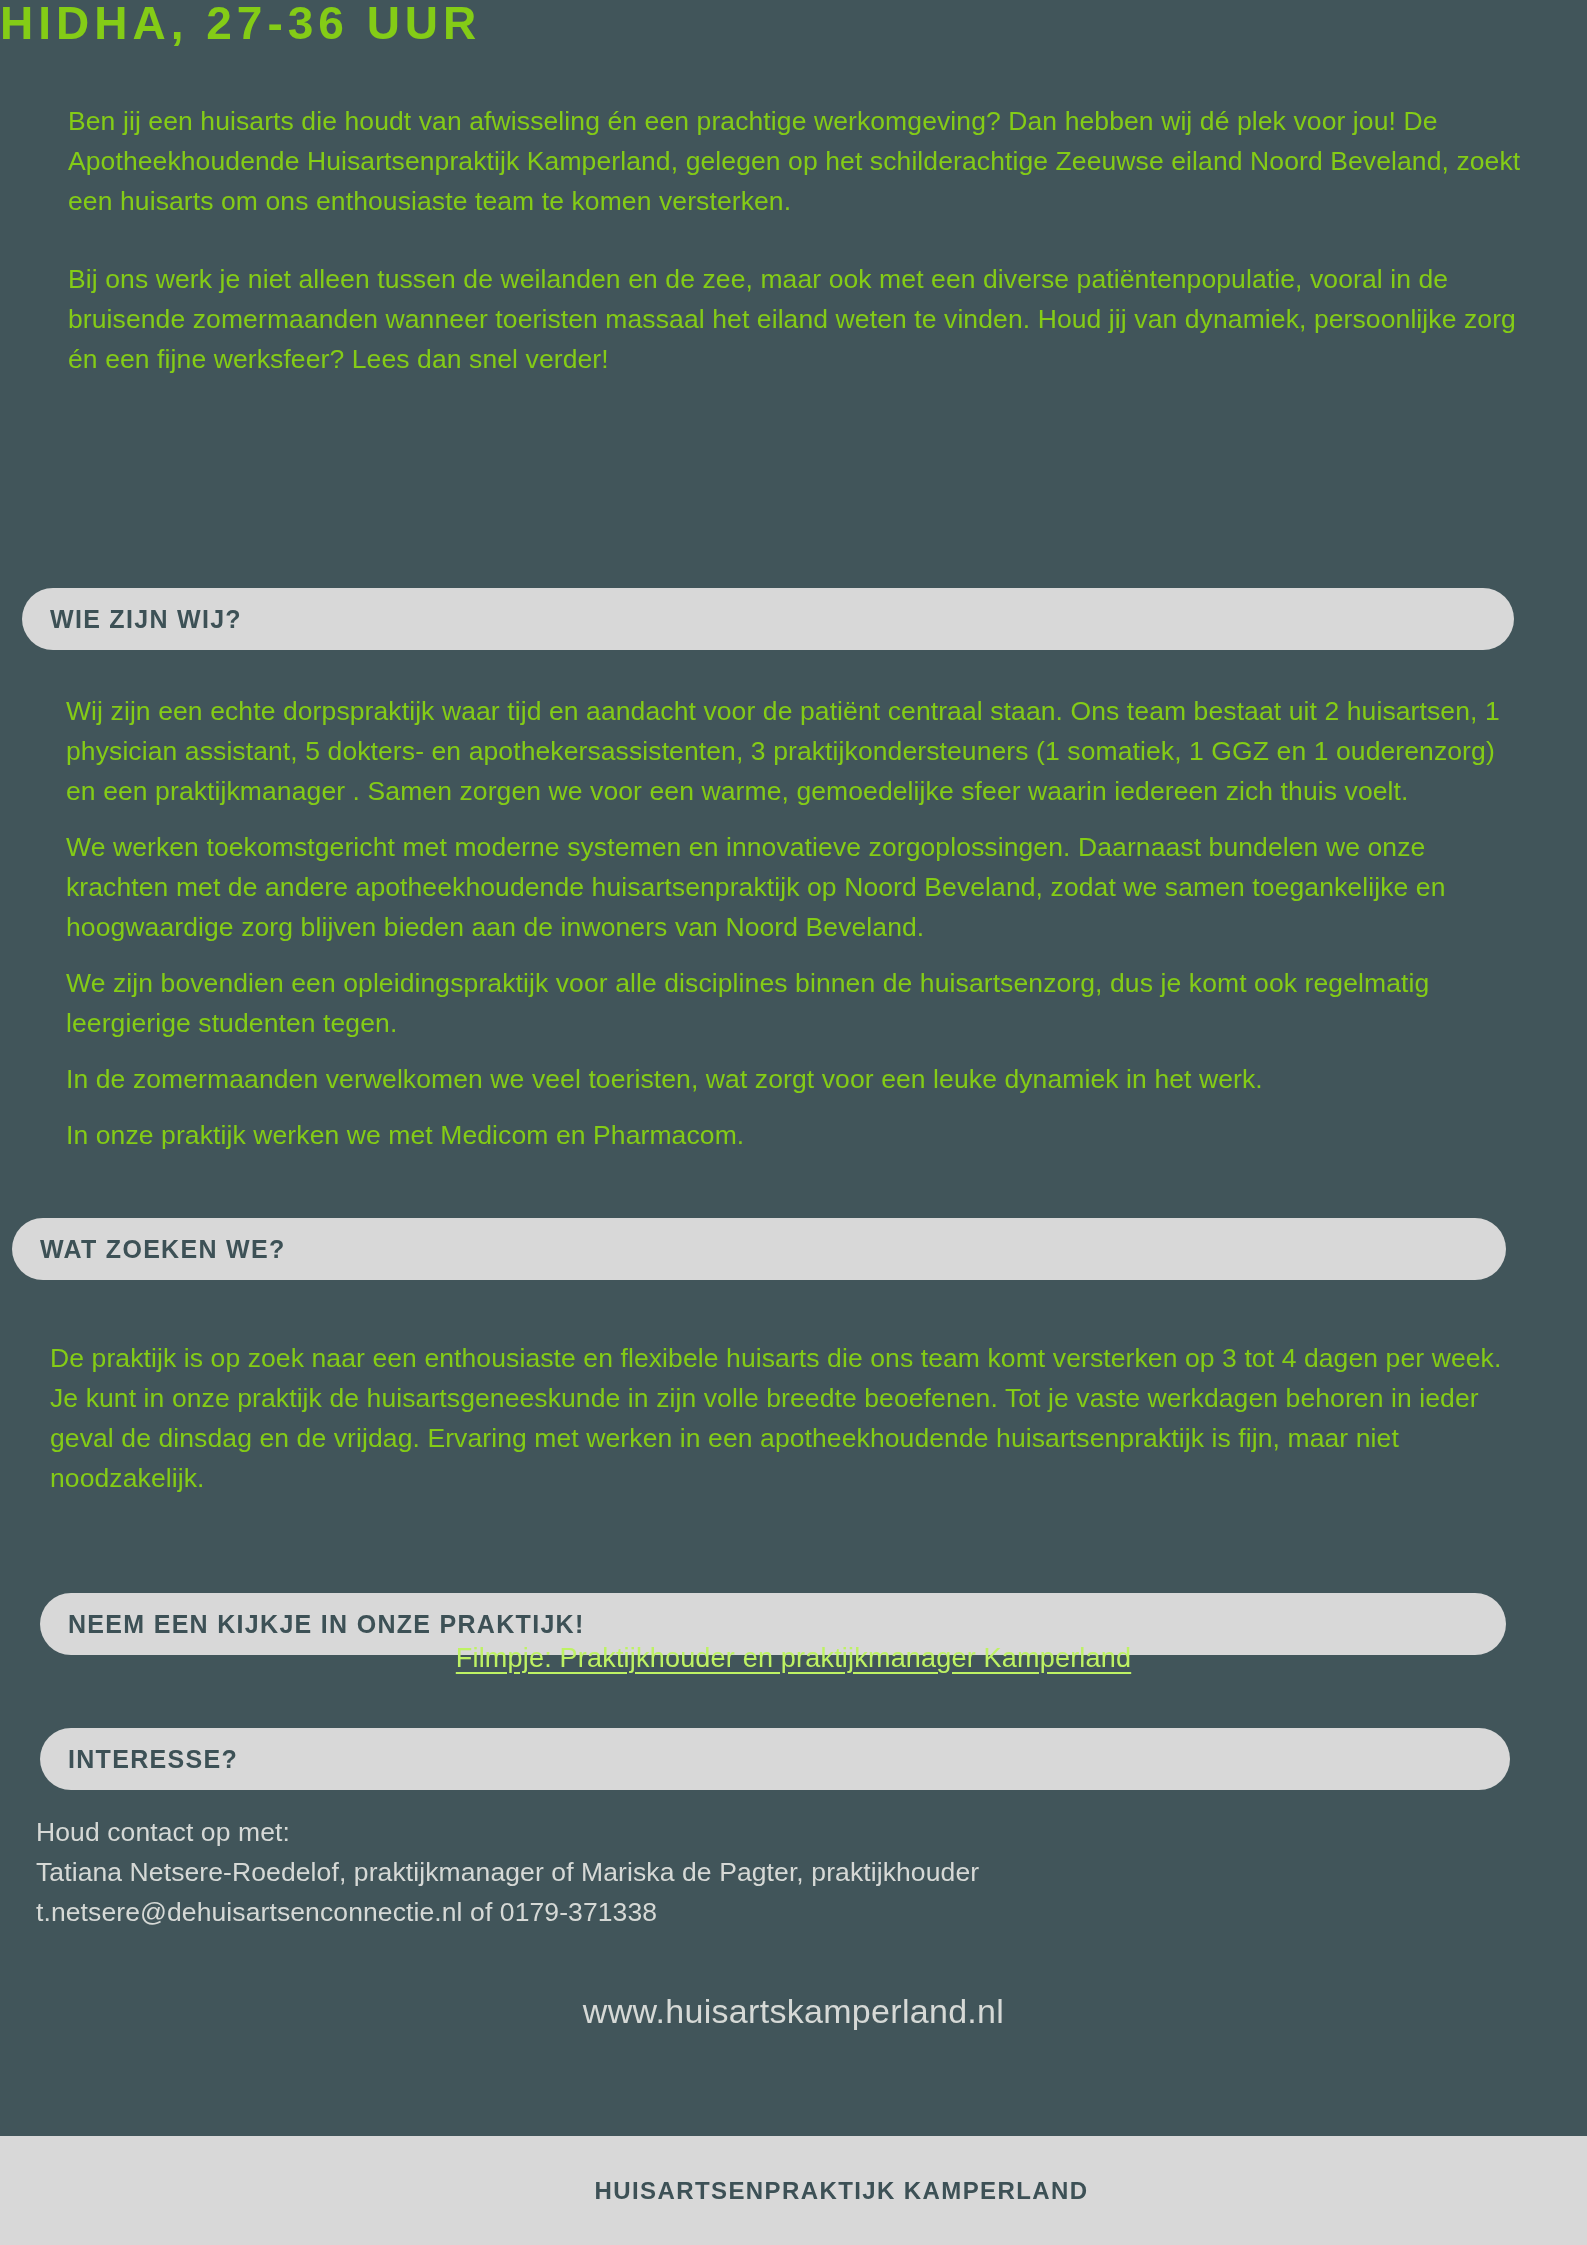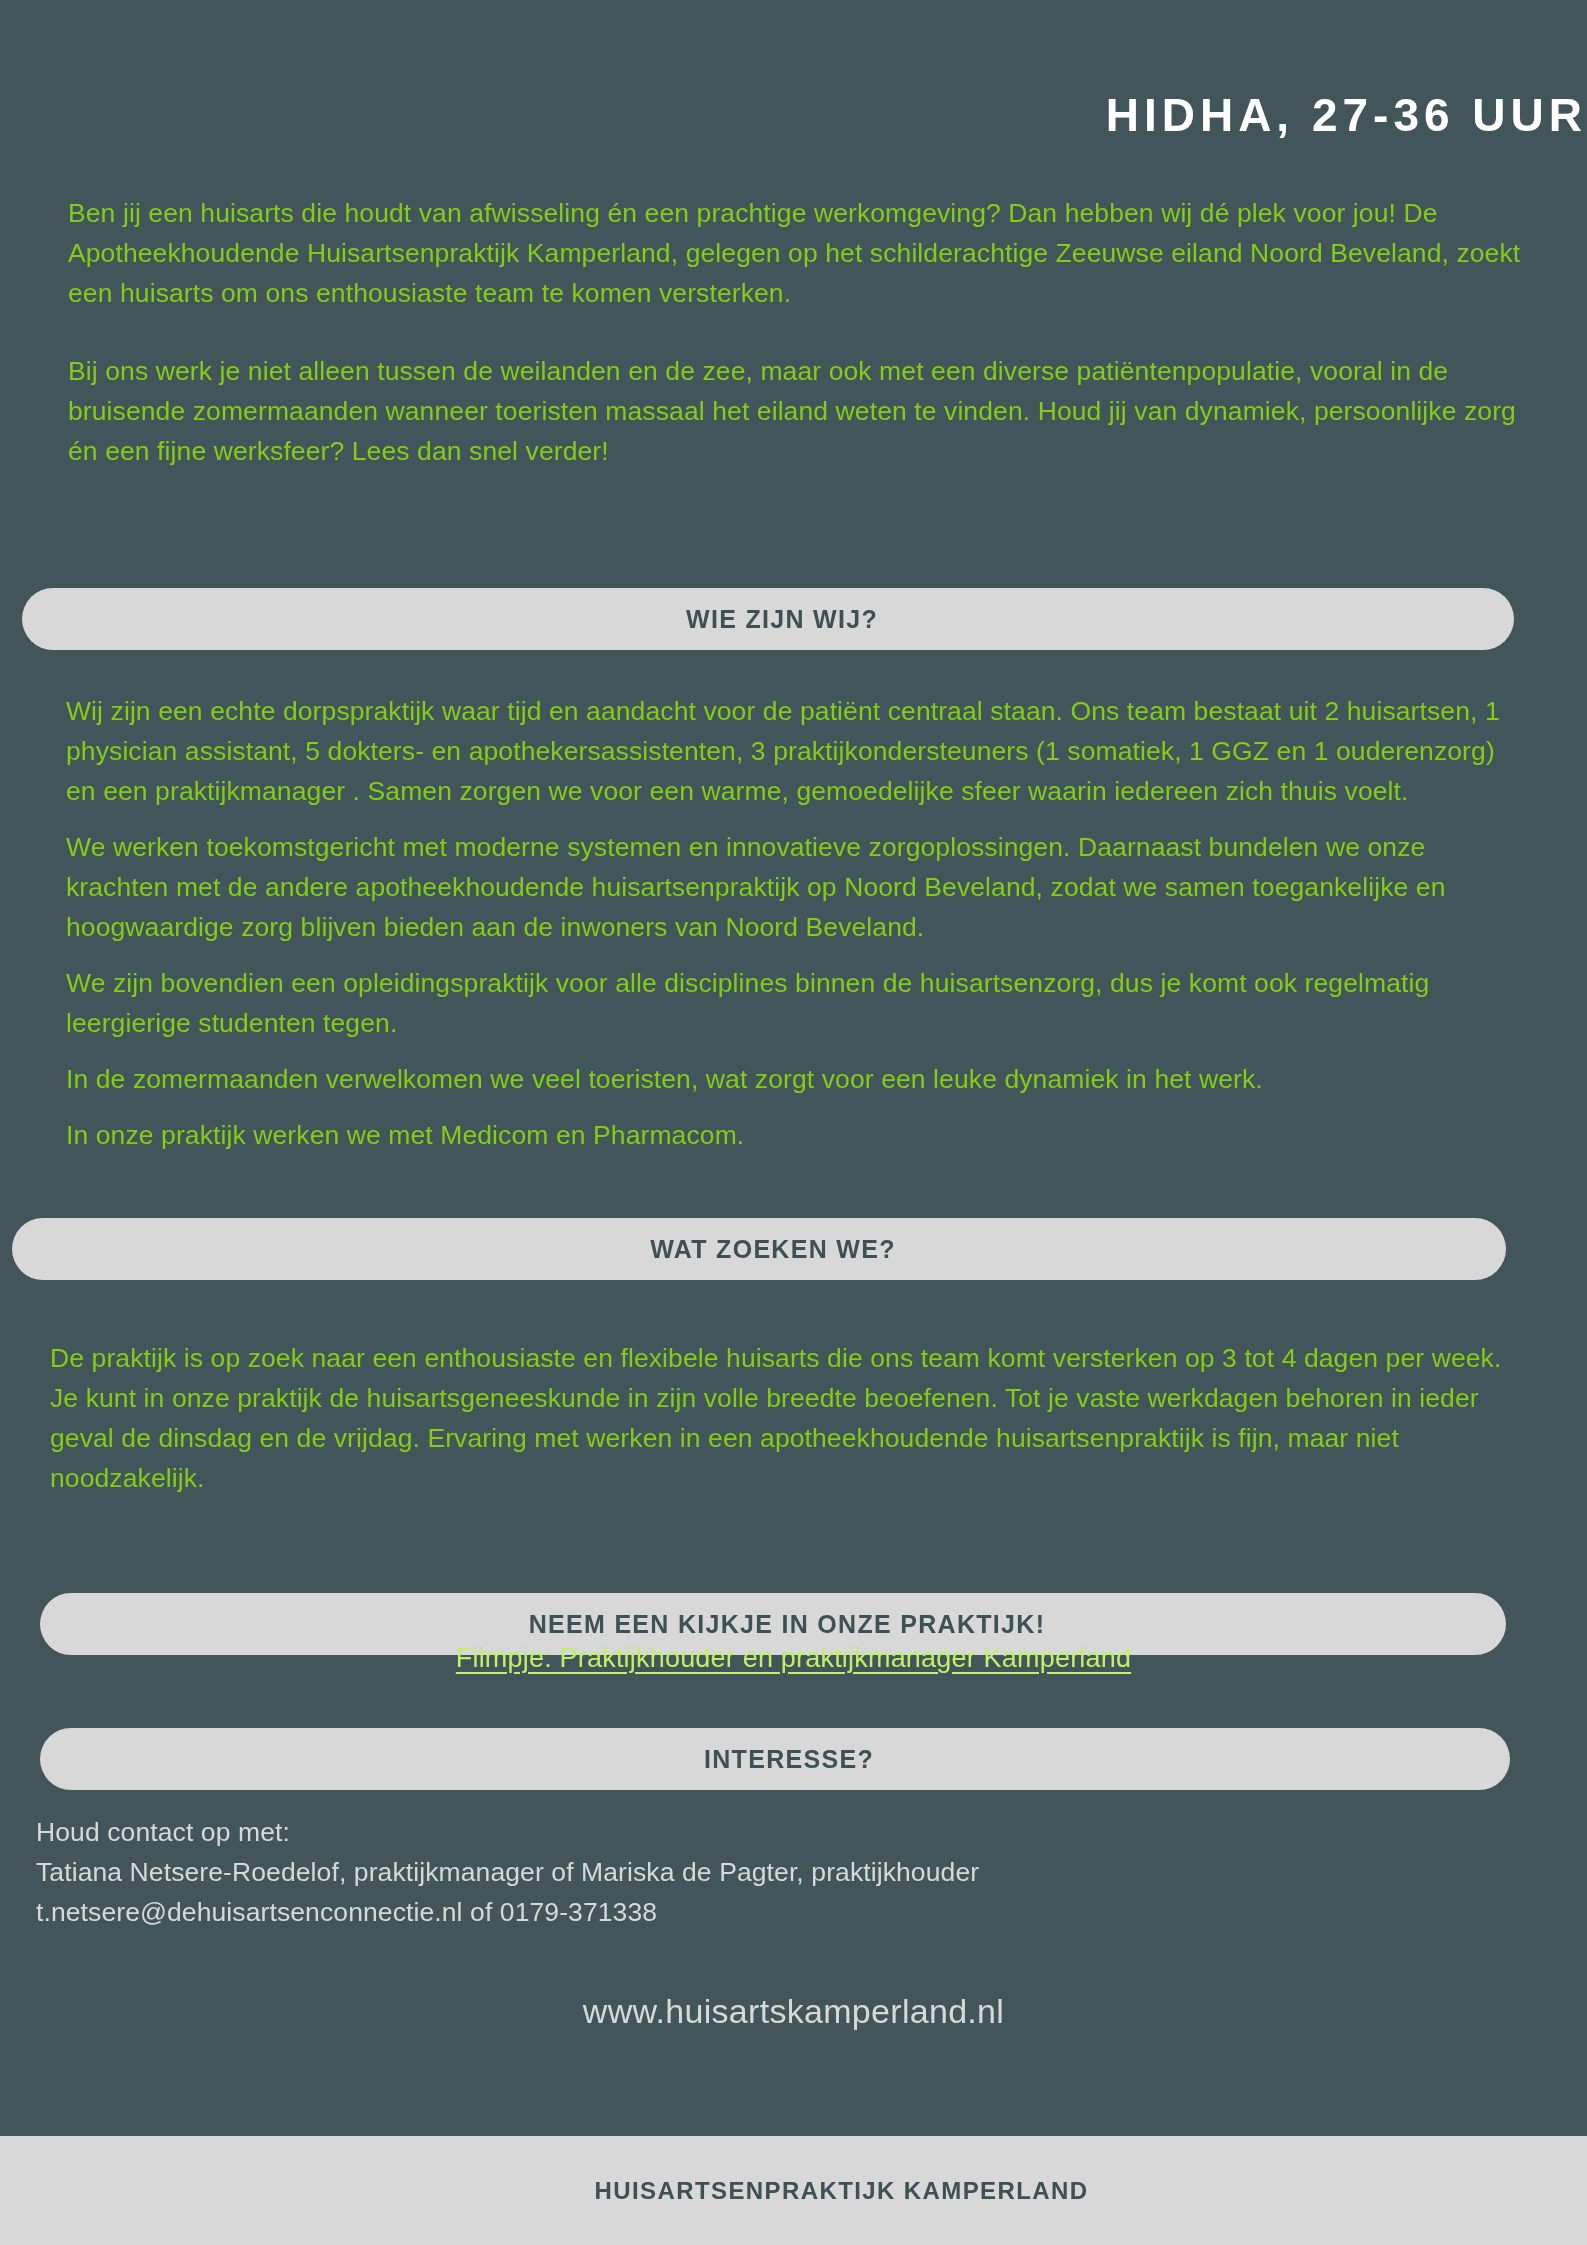--- a/index.html
+++ b/index.html
@@ -18,27 +18,26 @@
   .page {
     position: relative;
     width: 1587px;
     height: 2245px;
     background: #41555a;
     box-sizing: border-box;
   }
 
   
   .title {
-    text-align: right;
-    color: #ffffff;
+    text-align: left;
+    color: #84cc16;
     font-weight: 700;
     font-size: 46px;
     letter-spacing: 5px;
     font-stretch: condensed;
-    padding-top: 92px;
     margin: 0;
     line-height: 1;
   }
 
   
   .body-wrap {
     padding: 0 48px 0 52px;
   }
 
   p.para {
@@ -60,21 +59,20 @@
 
   
   .pill {
     background: #d8d8d8;
     border-radius: 40px;
     height: 62px;
     display: flex;
     align-items: center;
     box-sizing: border-box;
     padding-left: 28px;
-    justify-content: center;
   }
   .pill-label {
     color: #3d5156;
     font-weight: 700;
     font-size: 25px;
     letter-spacing: 1.3px;
     font-stretch: condensed;
     white-space: nowrap;
   }
 

